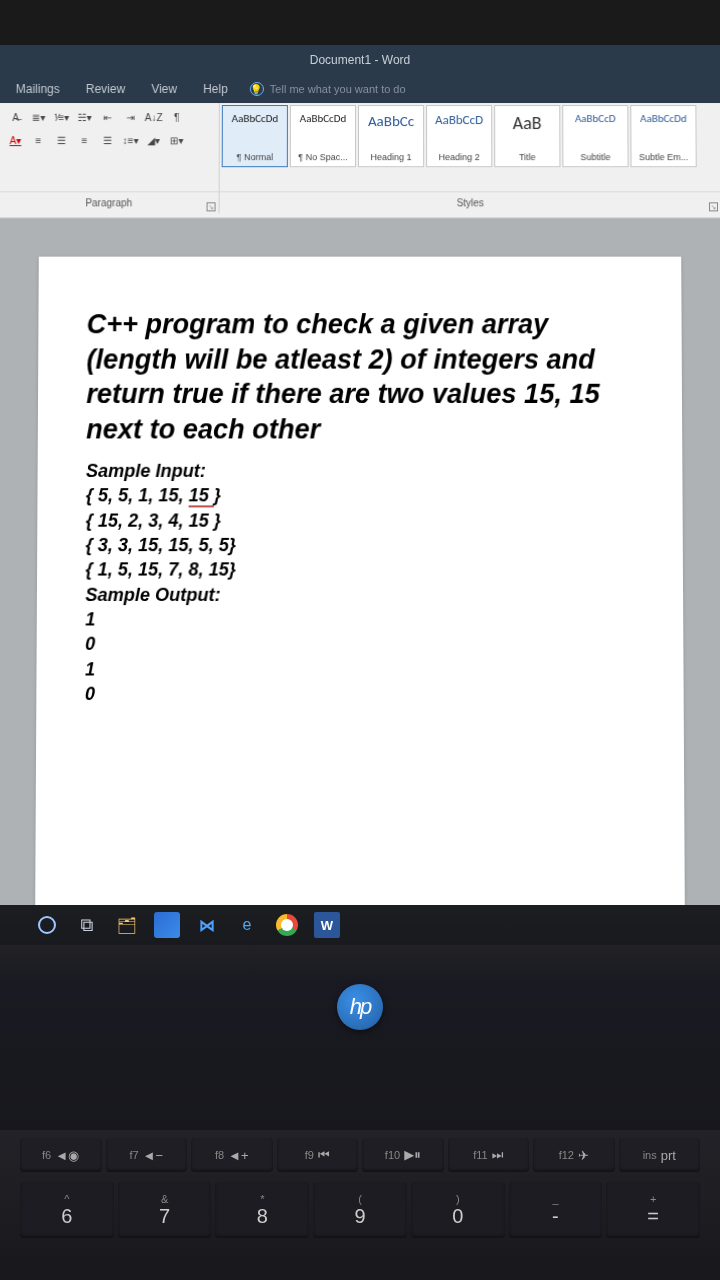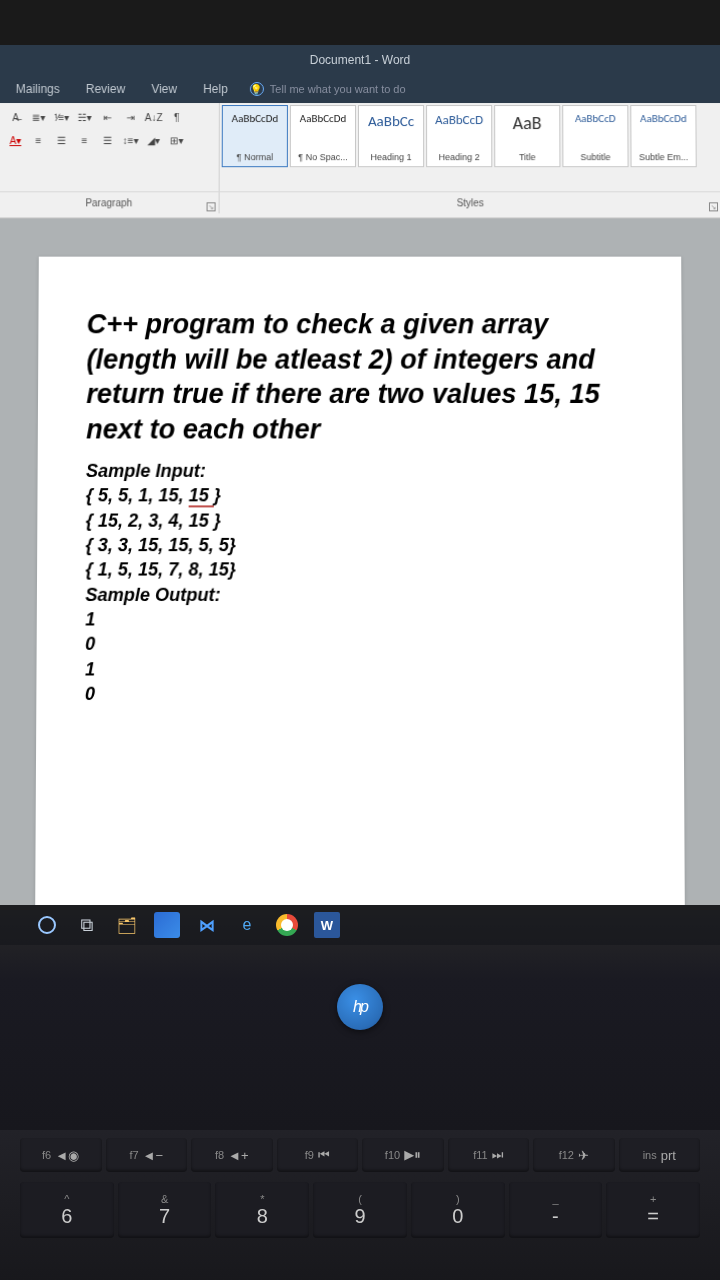--- a/index.html
+++ b/index.html
@@ -218,21 +218,21 @@
   .hp-logo {
     position: absolute;
     top: 984px;
     left: 50%;
     transform: translateX(-50%);
     width: 46px; height: 46px;
     border-radius: 50%;
     background: radial-gradient(circle at 40% 35%, #3a8fe6 0%, #2a6db8 70%, #1a4a88 100%);
     color: #fff;
     font-style: italic;
-    font-size: 16px;
+    font-size: 22px;
     display: flex; align-items: center; justify-content: center;
     letter-spacing: -2px;
     box-shadow: 0 2px 6px rgba(0,0,0,.5);
   }
 
   .keyboard {
     position: absolute;
     bottom: 0; left: 0; right: 0;
     height: 150px;
     background: linear-gradient(180deg,#222228 0%,#18181c 100%);

